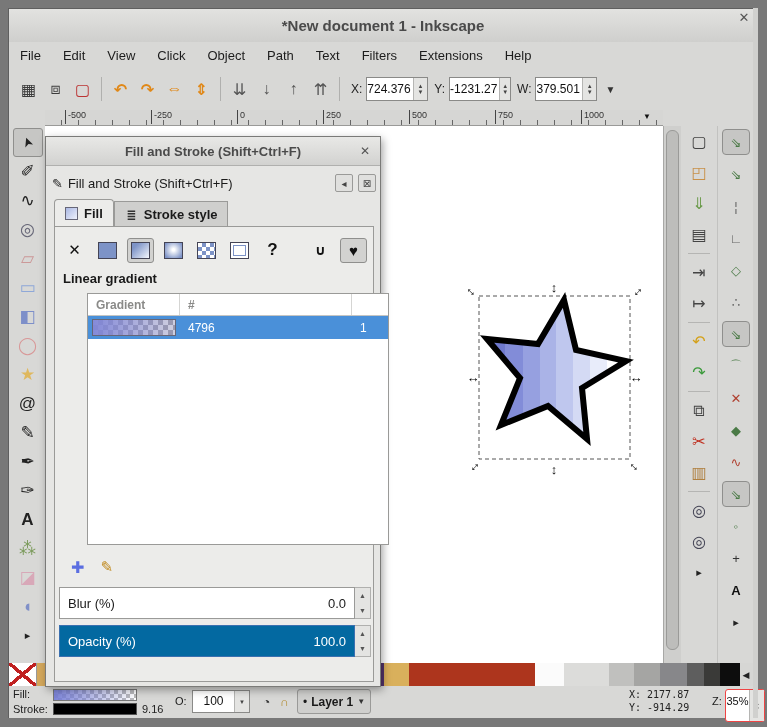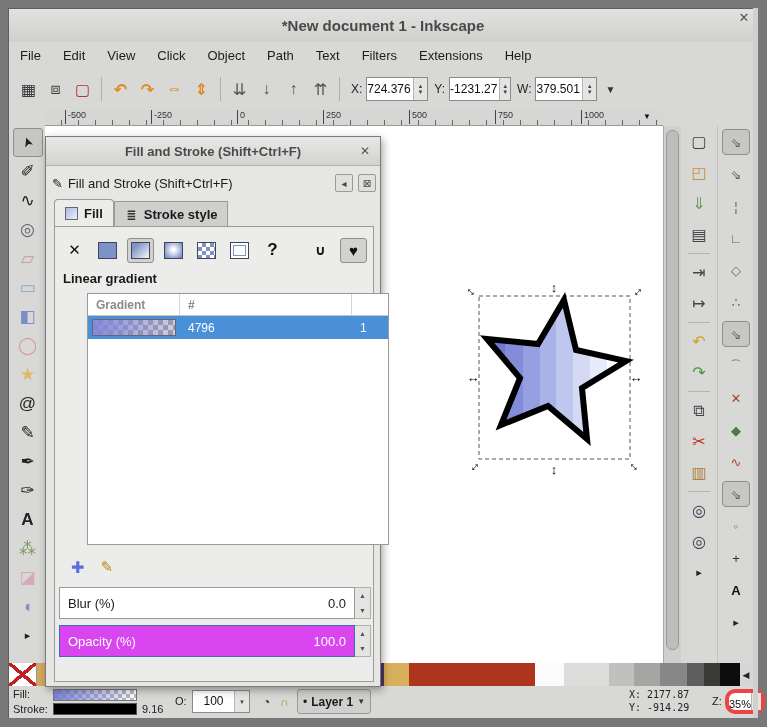--- a/index.html
+++ b/index.html
@@ -74,21 +74,21 @@
   #o-label{position:absolute;left:166px;top:9px;}
   #o-box{position:absolute;left:183px;top:4px;width:58px;height:23px;background:#fff;border:1px solid #8a8a88;display:flex;box-sizing:border-box;}
   #o-box .val{flex:1;text-align:center;font-size:12px;color:#111;line-height:21px;}
   .mini-icon{position:absolute;top:8px;width:15px;height:15px;display:flex;align-items:center;justify-content:center;font-size:12px;}
   #layer-btn{position:absolute;left:288px;top:3px;width:74px;height:25px;background:#cfcfcd;border:1px solid #9a9a98;
     border-radius:3px;display:flex;align-items:center;justify-content:center;gap:4px;font-size:12px;color:#1a1a1a;box-sizing:border-box;}
   #layer-btn .dd{font-size:8px;color:#333;}
   #status-msg{position:absolute;left:370px;top:9px;width:246px;white-space:nowrap;overflow:hidden;font-size:12px;color:#1a1a1a;}
   #coords{position:absolute;left:620px;top:2px;width:82px;font-family:"DejaVu Sans Mono",monospace;font-size:10px;color:#222;line-height:13px;}
   #z-label{position:absolute;left:703px;top:9px;font-size:11px;}
-  #z-box{position:absolute;left:716px;top:3px;width:40px;height:25px;background:#fff;border:4px solid #ef4444;border-radius:10px;display:flex;box-sizing:border-box;}
+  #z-box{position:absolute;left:716px;top:3px;width:40px;height:33px;background:#fff;border:1px solid #ef4444;border-radius:3px;display:flex;box-sizing:border-box;}
   #z-box .val{flex:1;text-align:center;font-size:11px;line-height:22px;color:#111;}
   
   #dialog{left:45px;top:136px;width:336px;height:551px;background:#e6e6e4;border:1px solid #7a7a78;
     box-shadow:2px 3px 8px rgba(0,0,0,.35);box-sizing:border-box;z-index:10;}
   #dlg-titlebar{position:absolute;left:0;top:0;width:100%;height:28px;background:linear-gradient(#e8e8e6,#d2d2d0);
     border-bottom:1px solid #b0b0ae;display:flex;align-items:center;justify-content:center;}
   #dlg-titlebar .t{font-size:13px;font-weight:bold;color:#4a4a4a;}
   #dlg-close{position:absolute;right:10px;top:7px;font-size:12px;color:#555;}
   #dlg-panelhead{position:absolute;left:6px;top:34px;width:324px;height:24px;display:flex;align-items:center;gap:5px;}
   #dlg-panelhead .t{font-size:13px;color:#1a1a1a;flex:1;}
@@ -122,21 +122,21 @@
   #gsel .gcount{text-align:left;padding-left:8px;}
   #grad-preview{width:84px;height:17px;margin-left:4px;border:1px solid #667;box-sizing:border-box;
     background:linear-gradient(90deg,rgba(128,134,216,.95),rgba(128,134,216,0)),
     repeating-conic-gradient(#9a9ab0 0 25%,#cfcfe0 0 50%) 0 0/10px 10px;}
   #listbtns{position:absolute;left:8px;top:326px;width:302px;height:28px;display:flex;align-items:center;gap:16px;padding-left:8px;box-sizing:border-box;}
   #add-stop{color:#5b6ee1;font-size:16px;font-weight:bold;}
   #edit-grad{color:#c08a20;font-size:15px;}
   .slider-row{position:absolute;left:4px;width:312px;height:32px;display:flex;align-items:stretch;}
   .slider-body{flex:1;border:1px solid #9a9a98;background:#fff;display:flex;align-items:center;justify-content:space-between;
     padding:0 8px;font-size:13px;color:#1a1a1a;box-sizing:border-box;}
-  .slider-body.hl{background:#d946ef;color:#fff;border-color:#3a70b0;}
+  .slider-body.hl{background:#0369a1;color:#fff;border-color:#3a70b0;}
   .vspin{width:16px;display:flex;flex-direction:column;align-items:center;justify-content:space-around;background:#e4e4e2;border:1px solid #b0b0ae;border-left:none;box-sizing:border-box;}
   .vspin span{font-size:7px;line-height:7px;color:#555;}
   #blur-row{top:360px;}
   #opacity-row{top:398px;}
   
   #rframe{left:753px;top:8px;width:5px;height:710px;background:#d0d0ce;}
 </style>
 </head>
 <body>
 

